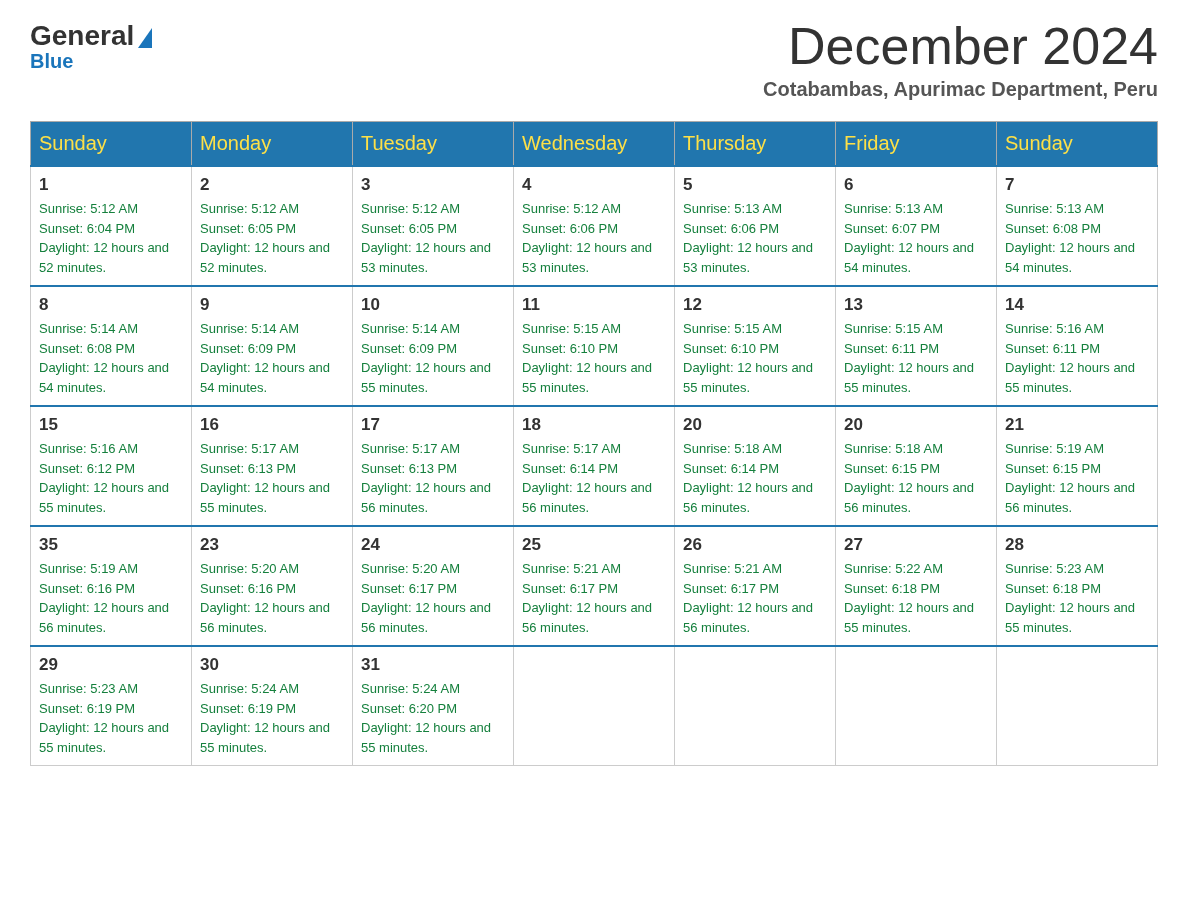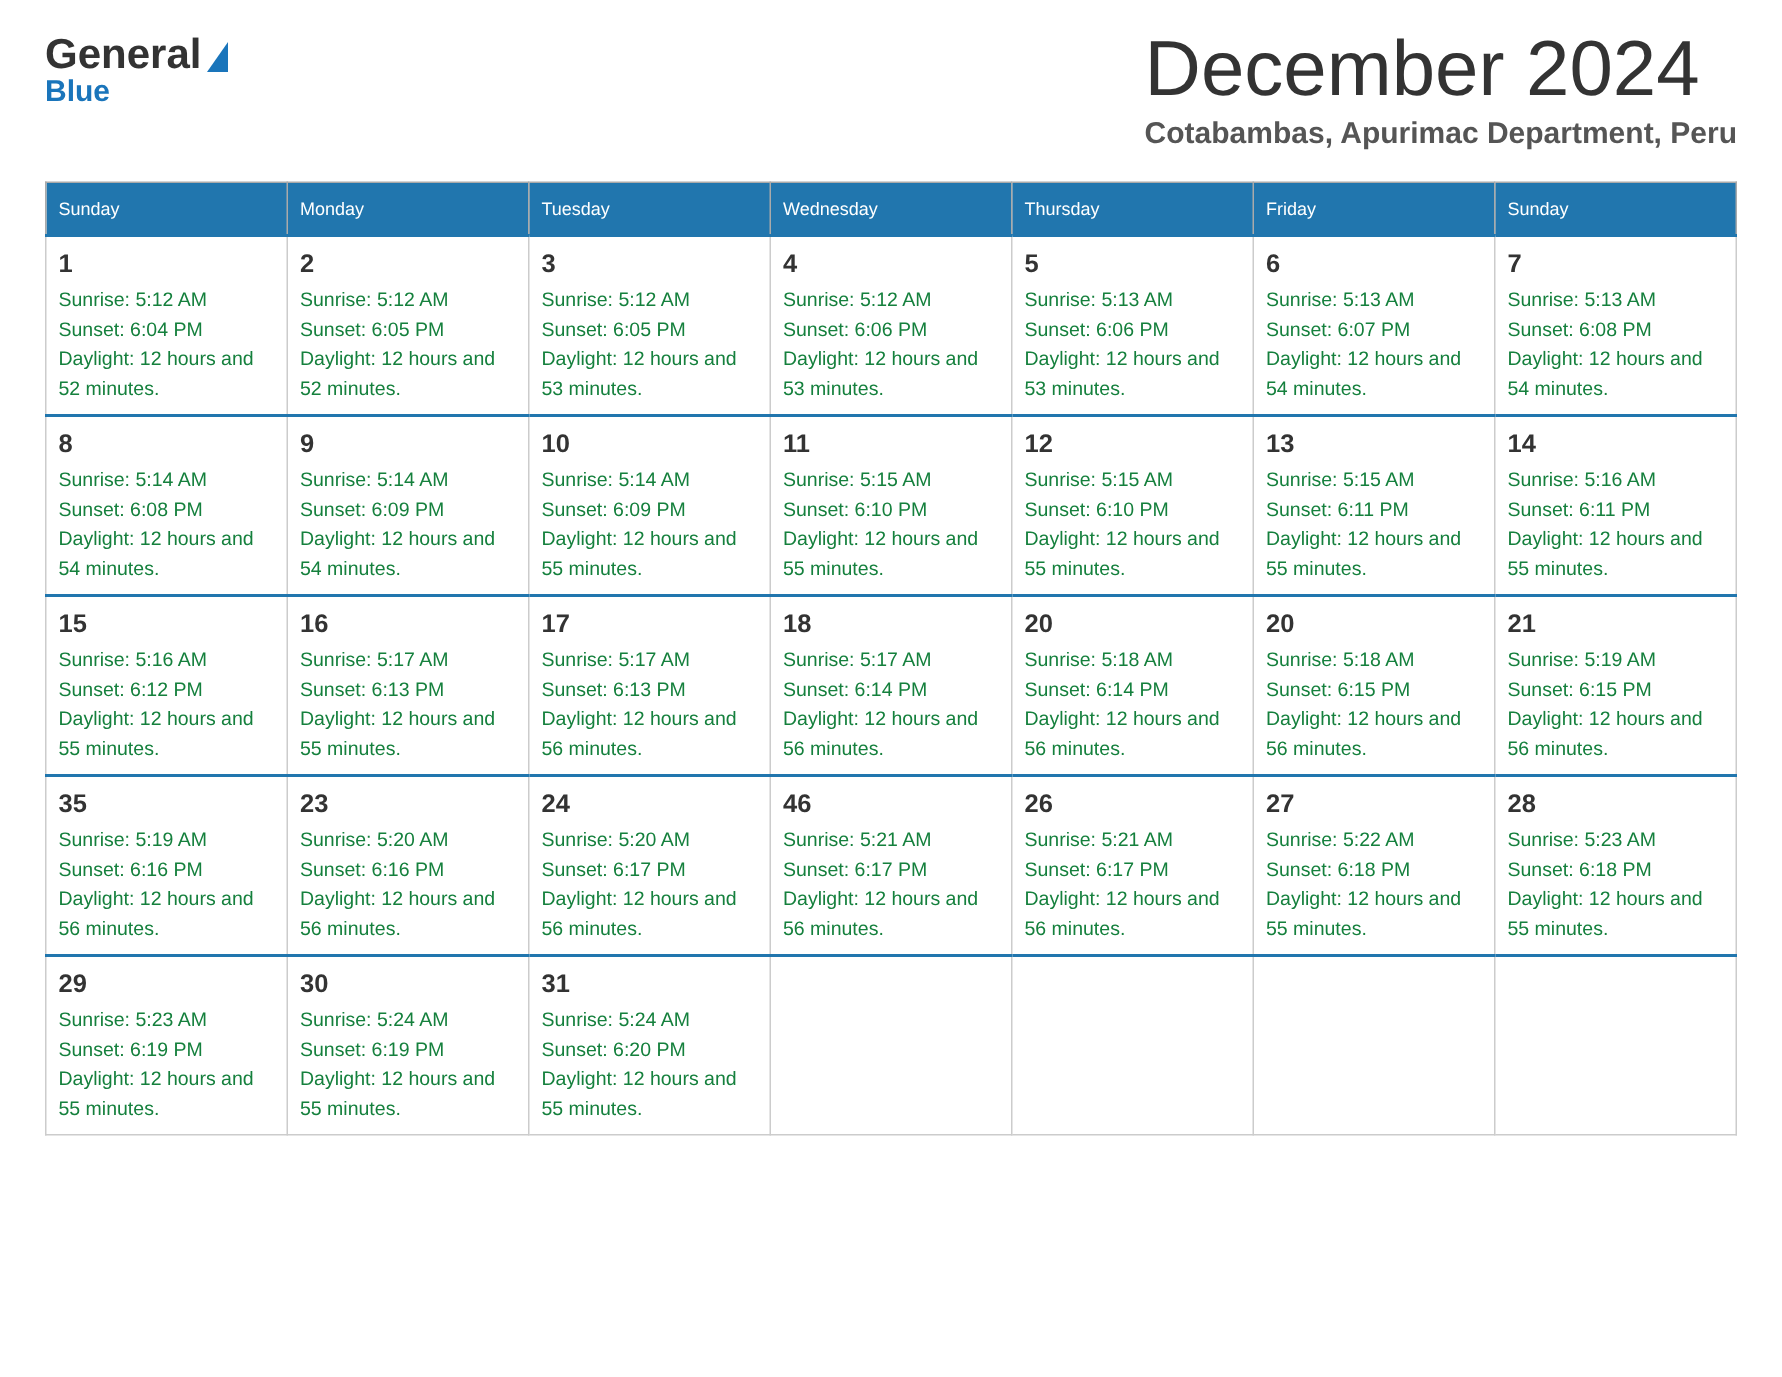--- a/index.html
+++ b/index.html
@@ -40,43 +40,44 @@
       margin-left: 4px;
       margin-top: 4px;
     }
     .logo-blue {
       font-size: 20px;
       font-weight: bold;
       color: #1a75bb;
       margin-top: -2px;
     }
     .title-section {
+      text-align: right;
     }
     .month-title {
       font-size: 52px;
       font-weight: normal;
       color: #333;
       line-height: 1;
     }
     .location-subtitle {
       font-size: 20px;
       color: #555;
       margin-top: 6px;
       font-weight: bold;
     }
     .calendar {
       width: 100%;
       border-collapse: collapse;
       border: 1px solid #aaa;
     }
     .calendar th {
       background-color: #2176ae;
-      color: #ffffff;
+      color: #fde047;
       padding: 10px 8px;
-      font-size: 12px;
+      font-size: 20px;
       font-weight: normal;
       text-align: left;
       border: 1px solid #aaa;
       margin-left: 48px;
     }
     .calendar td {
       vertical-align: top;
       padding: 8px;
       border: 1px solid #ccc;
       width: 14.28%;
@@ -229,21 +230,21 @@
         </td>
         <td>
           <span class="day-number">23</span>
           <span class="day-info">Sunrise: 5:20 AM<br>Sunset: 6:16 PM<br>Daylight: 12 hours and 56 minutes.</span>
         </td>
         <td>
           <span class="day-number">24</span>
           <span class="day-info">Sunrise: 5:20 AM<br>Sunset: 6:17 PM<br>Daylight: 12 hours and 56 minutes.</span>
         </td>
         <td>
-          <span class="day-number">46</span>
+          <span class="day-number">25</span>
           <span class="day-info">Sunrise: 5:21 AM<br>Sunset: 6:17 PM<br>Daylight: 12 hours and 56 minutes.</span>
         </td>
         <td>
           <span class="day-number">26</span>
           <span class="day-info">Sunrise: 5:21 AM<br>Sunset: 6:17 PM<br>Daylight: 12 hours and 56 minutes.</span>
         </td>
         <td>
           <span class="day-number">27</span>
           <span class="day-info">Sunrise: 5:22 AM<br>Sunset: 6:18 PM<br>Daylight: 12 hours and 55 minutes.</span>
         </td>

